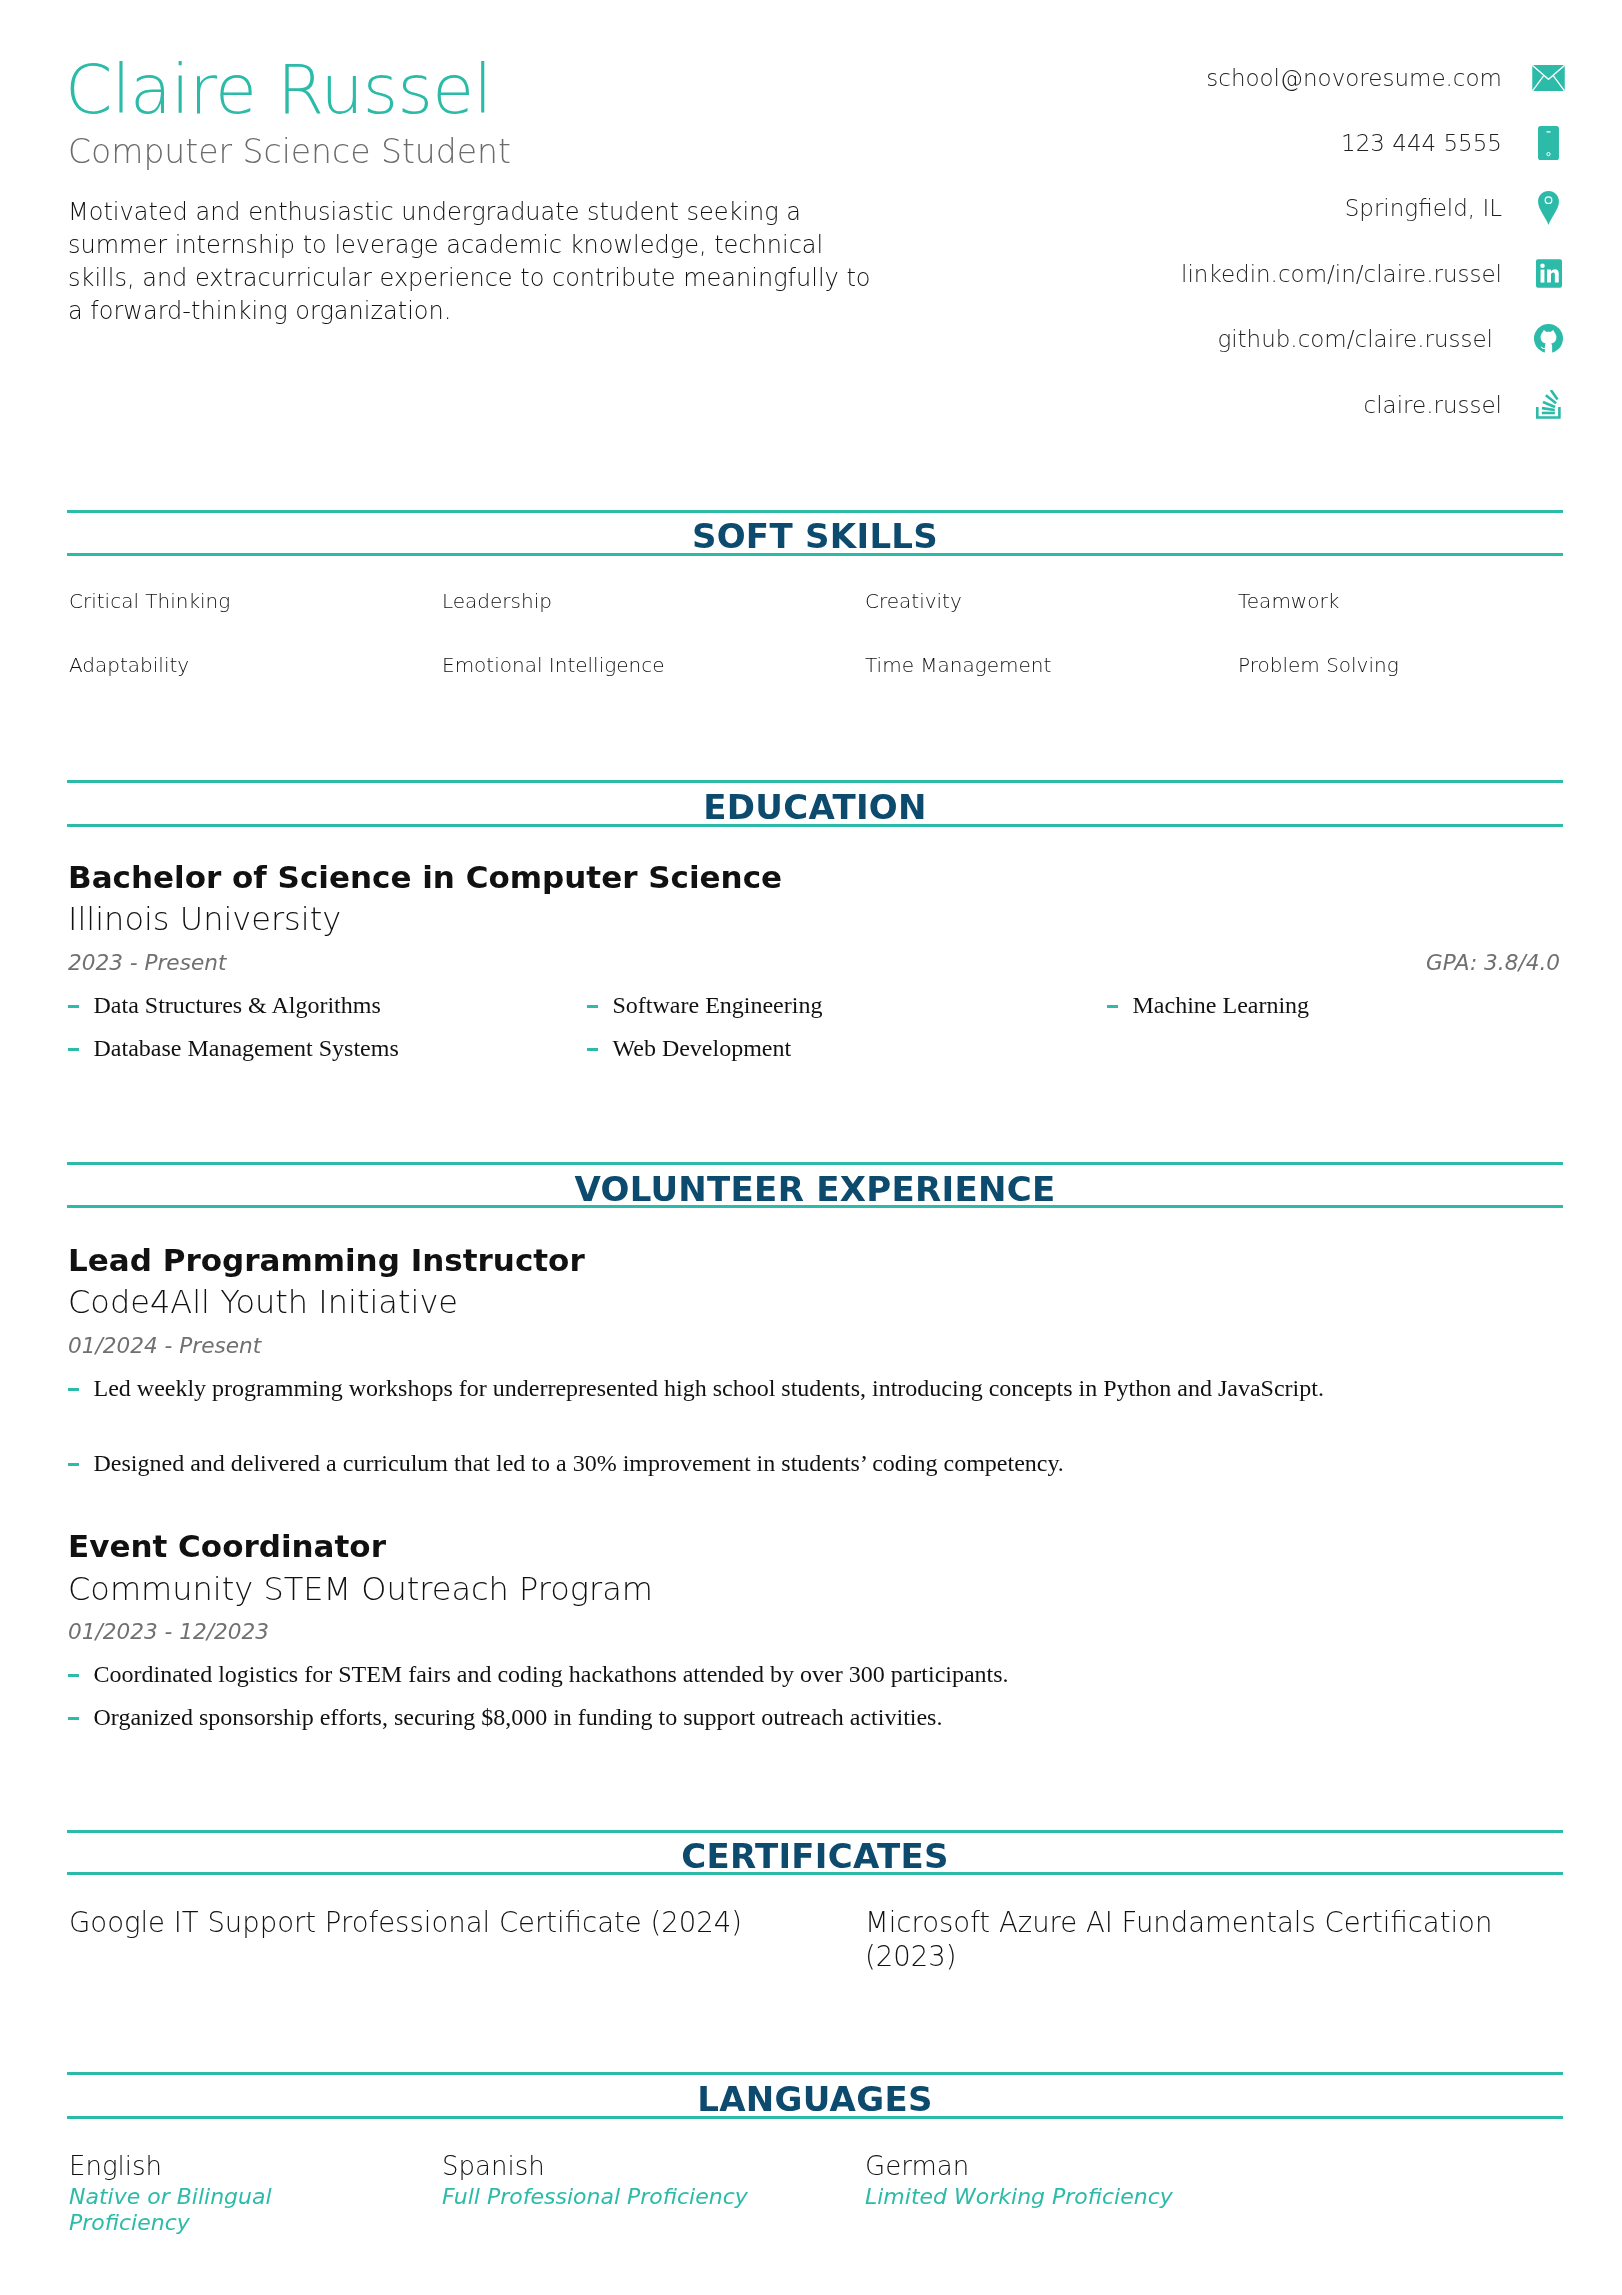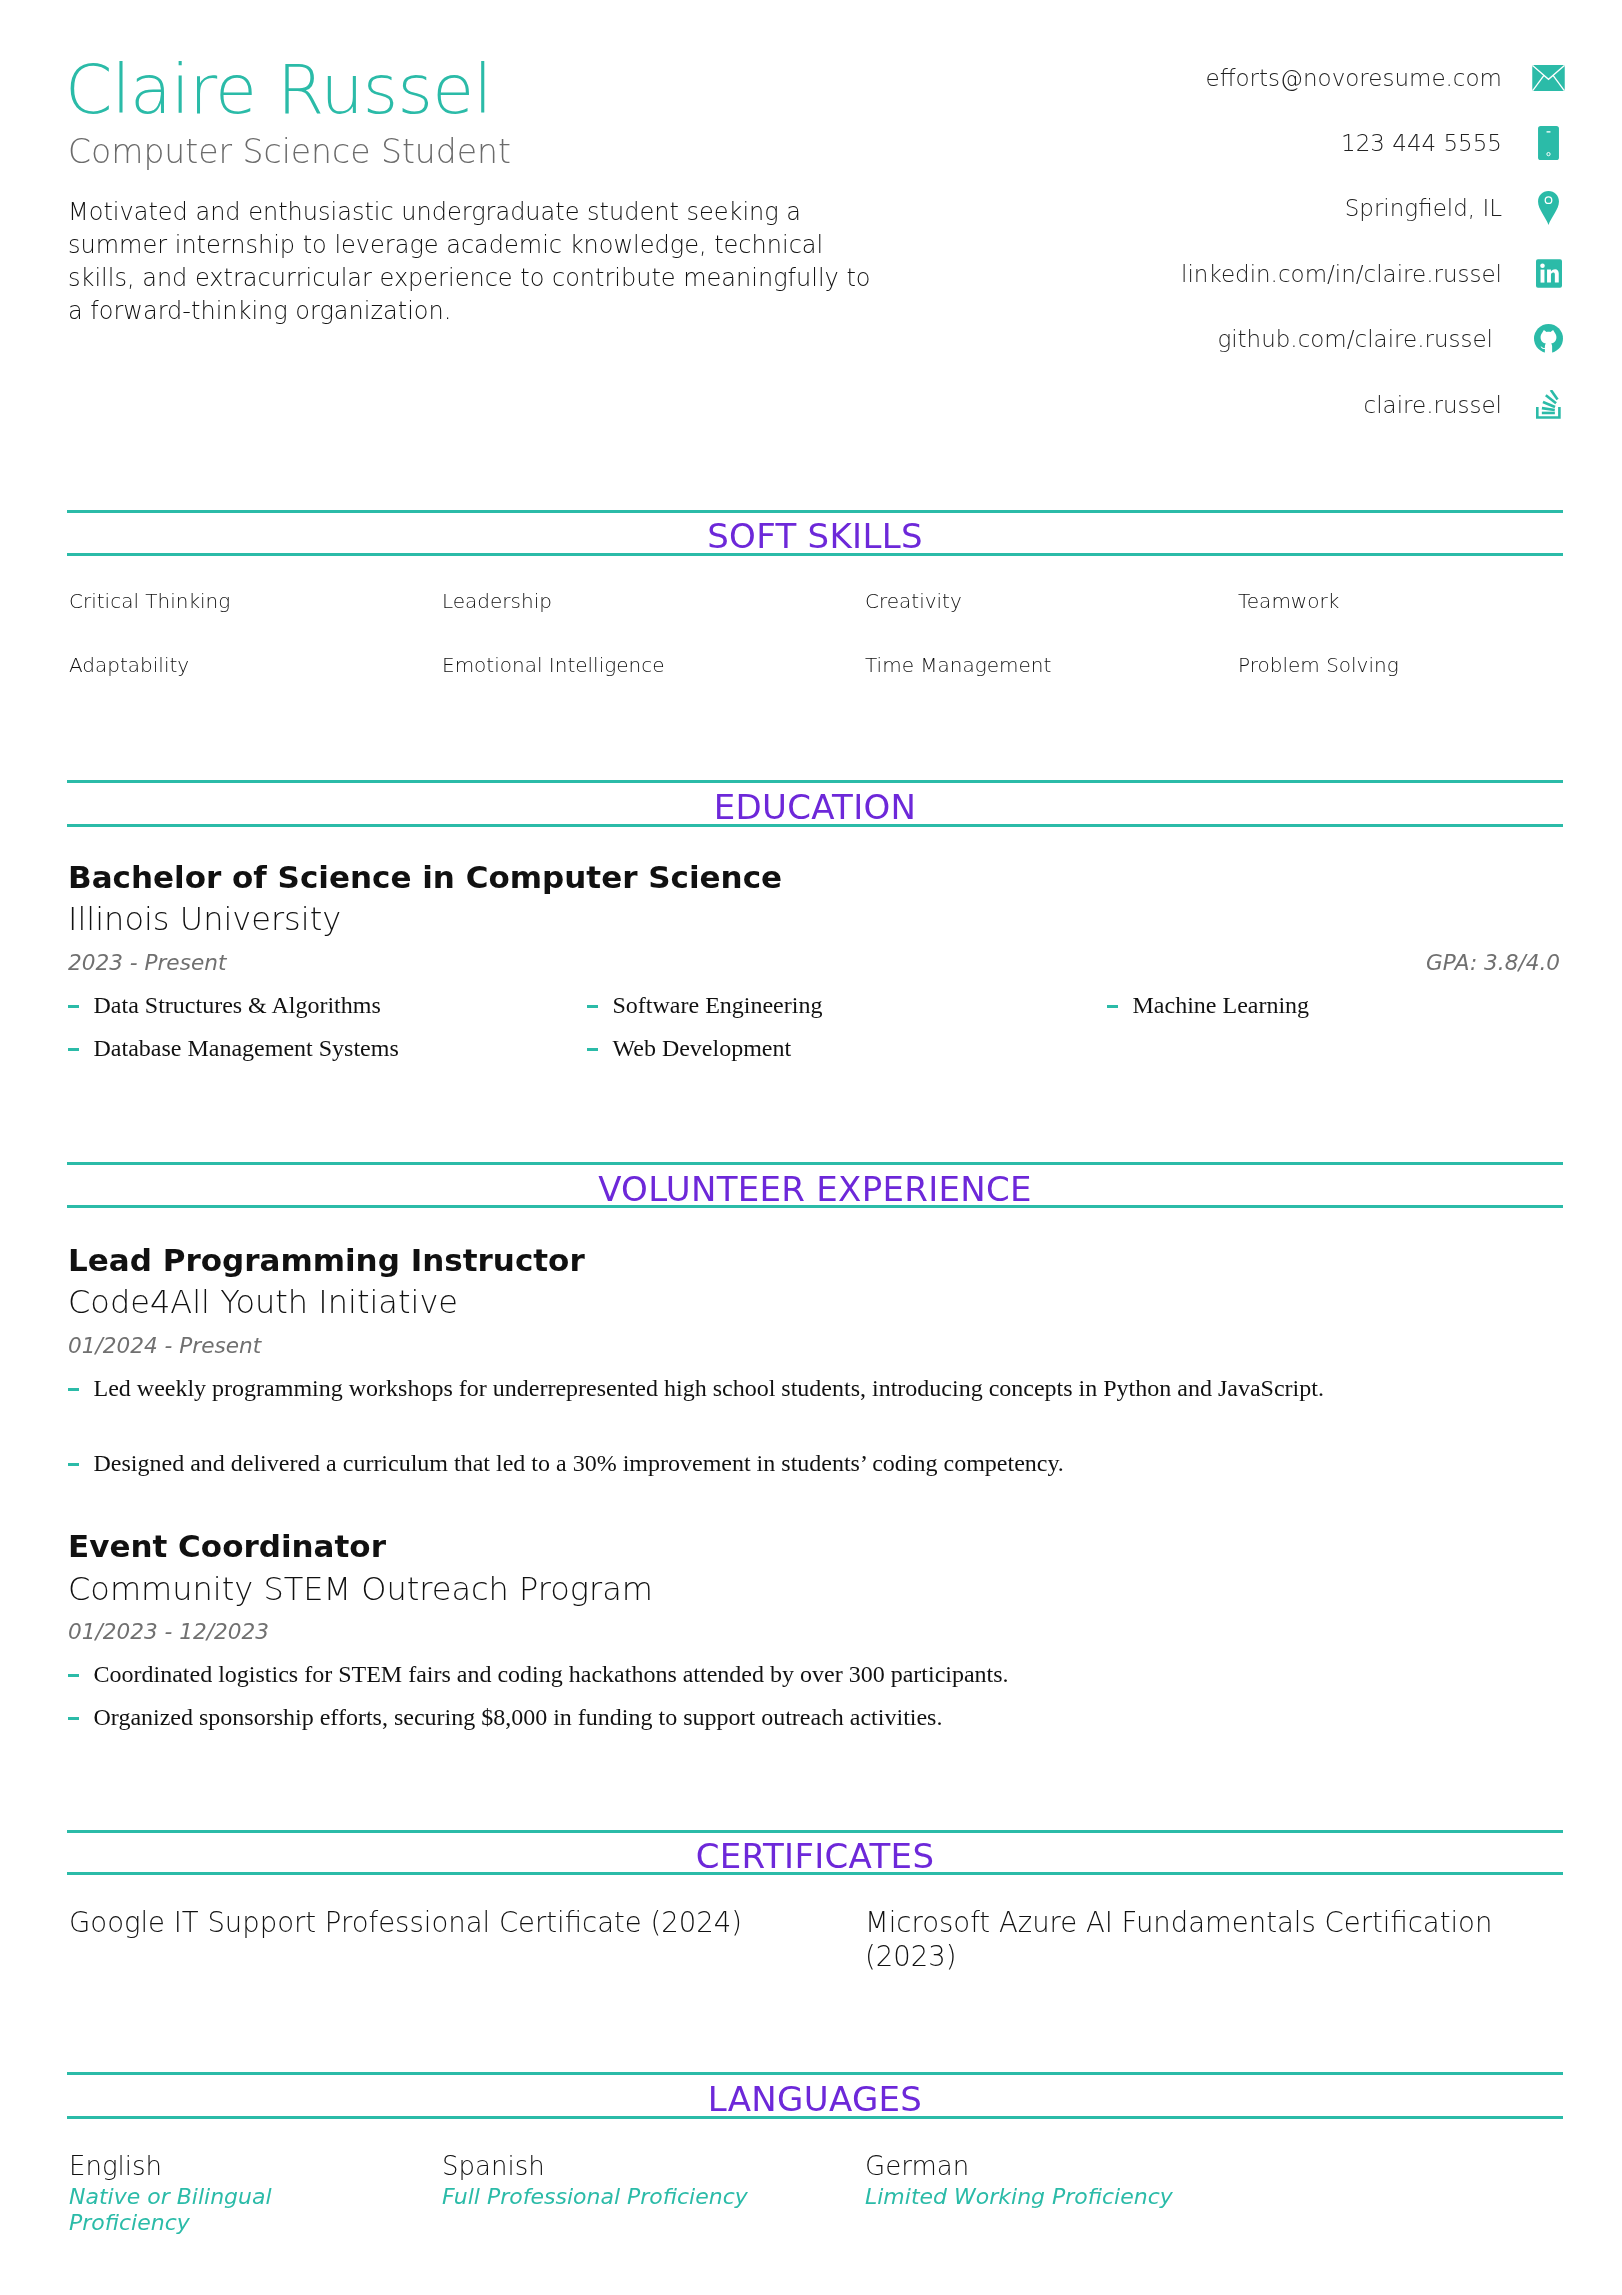--- a/index.html
+++ b/index.html
@@ -13,21 +13,21 @@
   .summary { left: 68px; top: 196px; width: 811px; font-size: 24px; line-height: 33px; color: #111; white-space: normal; font-family: "DejaVu Sans", sans-serif; font-weight: 300; }
 
   
   .contact-row { position: absolute; right: 56px; height: 39px; display: flex; align-items: center; }
   .contact-text { font-size: 23px; color: #222; margin-right: 29px; white-space: nowrap; font-family: "DejaVu Sans", sans-serif; font-weight: 300; }
   .contact-icon { width: 35px; height: 35px; display: flex; align-items: center; justify-content: center; }
   .contact-icon svg { display: block; }
 
   
   .sec-line { position: absolute; left: 67px; width: 1496px; height: 3.3px; background: #2BBBA8; }
-  .sec-title { position: absolute; left: 67px; width: 1496px; text-align: center; font-size: 34px; font-weight: normal; color: #6d28d9; line-height: 1; letter-spacing: 0.3px; font-family: "DejaVu Sans", sans-serif; }
+  .sec-title { position: absolute; left: 67px; width: 1496px; text-align: center; font-size: 34px; font-weight: bold; color: #0c4a6e; line-height: 1; letter-spacing: 0.3px; font-family: "DejaVu Sans", sans-serif; }
 
   
   .skill { font-size: 20px; color: #111; line-height: 1; font-family: "DejaVu Sans", sans-serif; font-weight: 300; }
   .entry-title { font-size: 31px; font-weight: bold; color: #111; line-height: 1; font-family: "DejaVu Sans", sans-serif; }
   .entry-org { font-size: 32px; color: #111; line-height: 1; font-family: "DejaVu Sans", sans-serif; font-weight: 300; }
   .entry-date { font-size: 21.6px; font-style: italic; color: #707070; line-height: 1; font-family: "DejaVu Sans", sans-serif; }
   .gpa { font-size: 21.6px; font-style: italic; color: #707070; line-height: 1; text-align: right; font-family: "DejaVu Sans", sans-serif; }
 
   .bullet { position: absolute; font-size: 24px; line-height: 33px; color: #111; font-family: Liberation Serif, serif; font-weight: 300; }
   .bullet .dash { position: absolute; left: 0; top: 15.7px; width: 11px; height: 3.3px; background: #2BBBA8; }
@@ -38,21 +38,21 @@
   .lang-level { font-size: 22px; font-style: italic; color: #2BBBA8; line-height: 26px; white-space: normal; font-family: "DejaVu Sans", sans-serif; }
 </style>
 </head>
 <body>
 
 <div class="abs name">Claire Russel</div>
 <div class="abs title">Computer Science Student</div>
 <div class="abs summary">Motivated and enthusiastic undergraduate student seeking a summer internship to leverage academic knowledge, technical skills, and extracurricular experience to contribute meaningfully to a forward-thinking organization.</div>
 
 <div class="contact-row" style="top:58px;">
-  <span class="contact-text">efforts@novoresume.com</span>
+  <span class="contact-text">school@novoresume.com</span>
   <span class="contact-icon">
     <svg width="33" height="26" viewBox="0 0 50 40">
         <rect x="0" y="0" width="50" height="40" rx="3" fill="#2BBBA8"></rect>
         <polyline points="1,1 25,22 49,1" fill="none" stroke="#fff" stroke-width="2"></polyline>
         <line x1="1" y1="39" x2="18" y2="16" stroke="#fff" stroke-width="2"></line>
         <line x1="49" y1="39" x2="32" y2="16" stroke="#fff" stroke-width="2"></line>
       </svg>
   </span>
 </div>
 <div class="contact-row" style="top:123px;">

